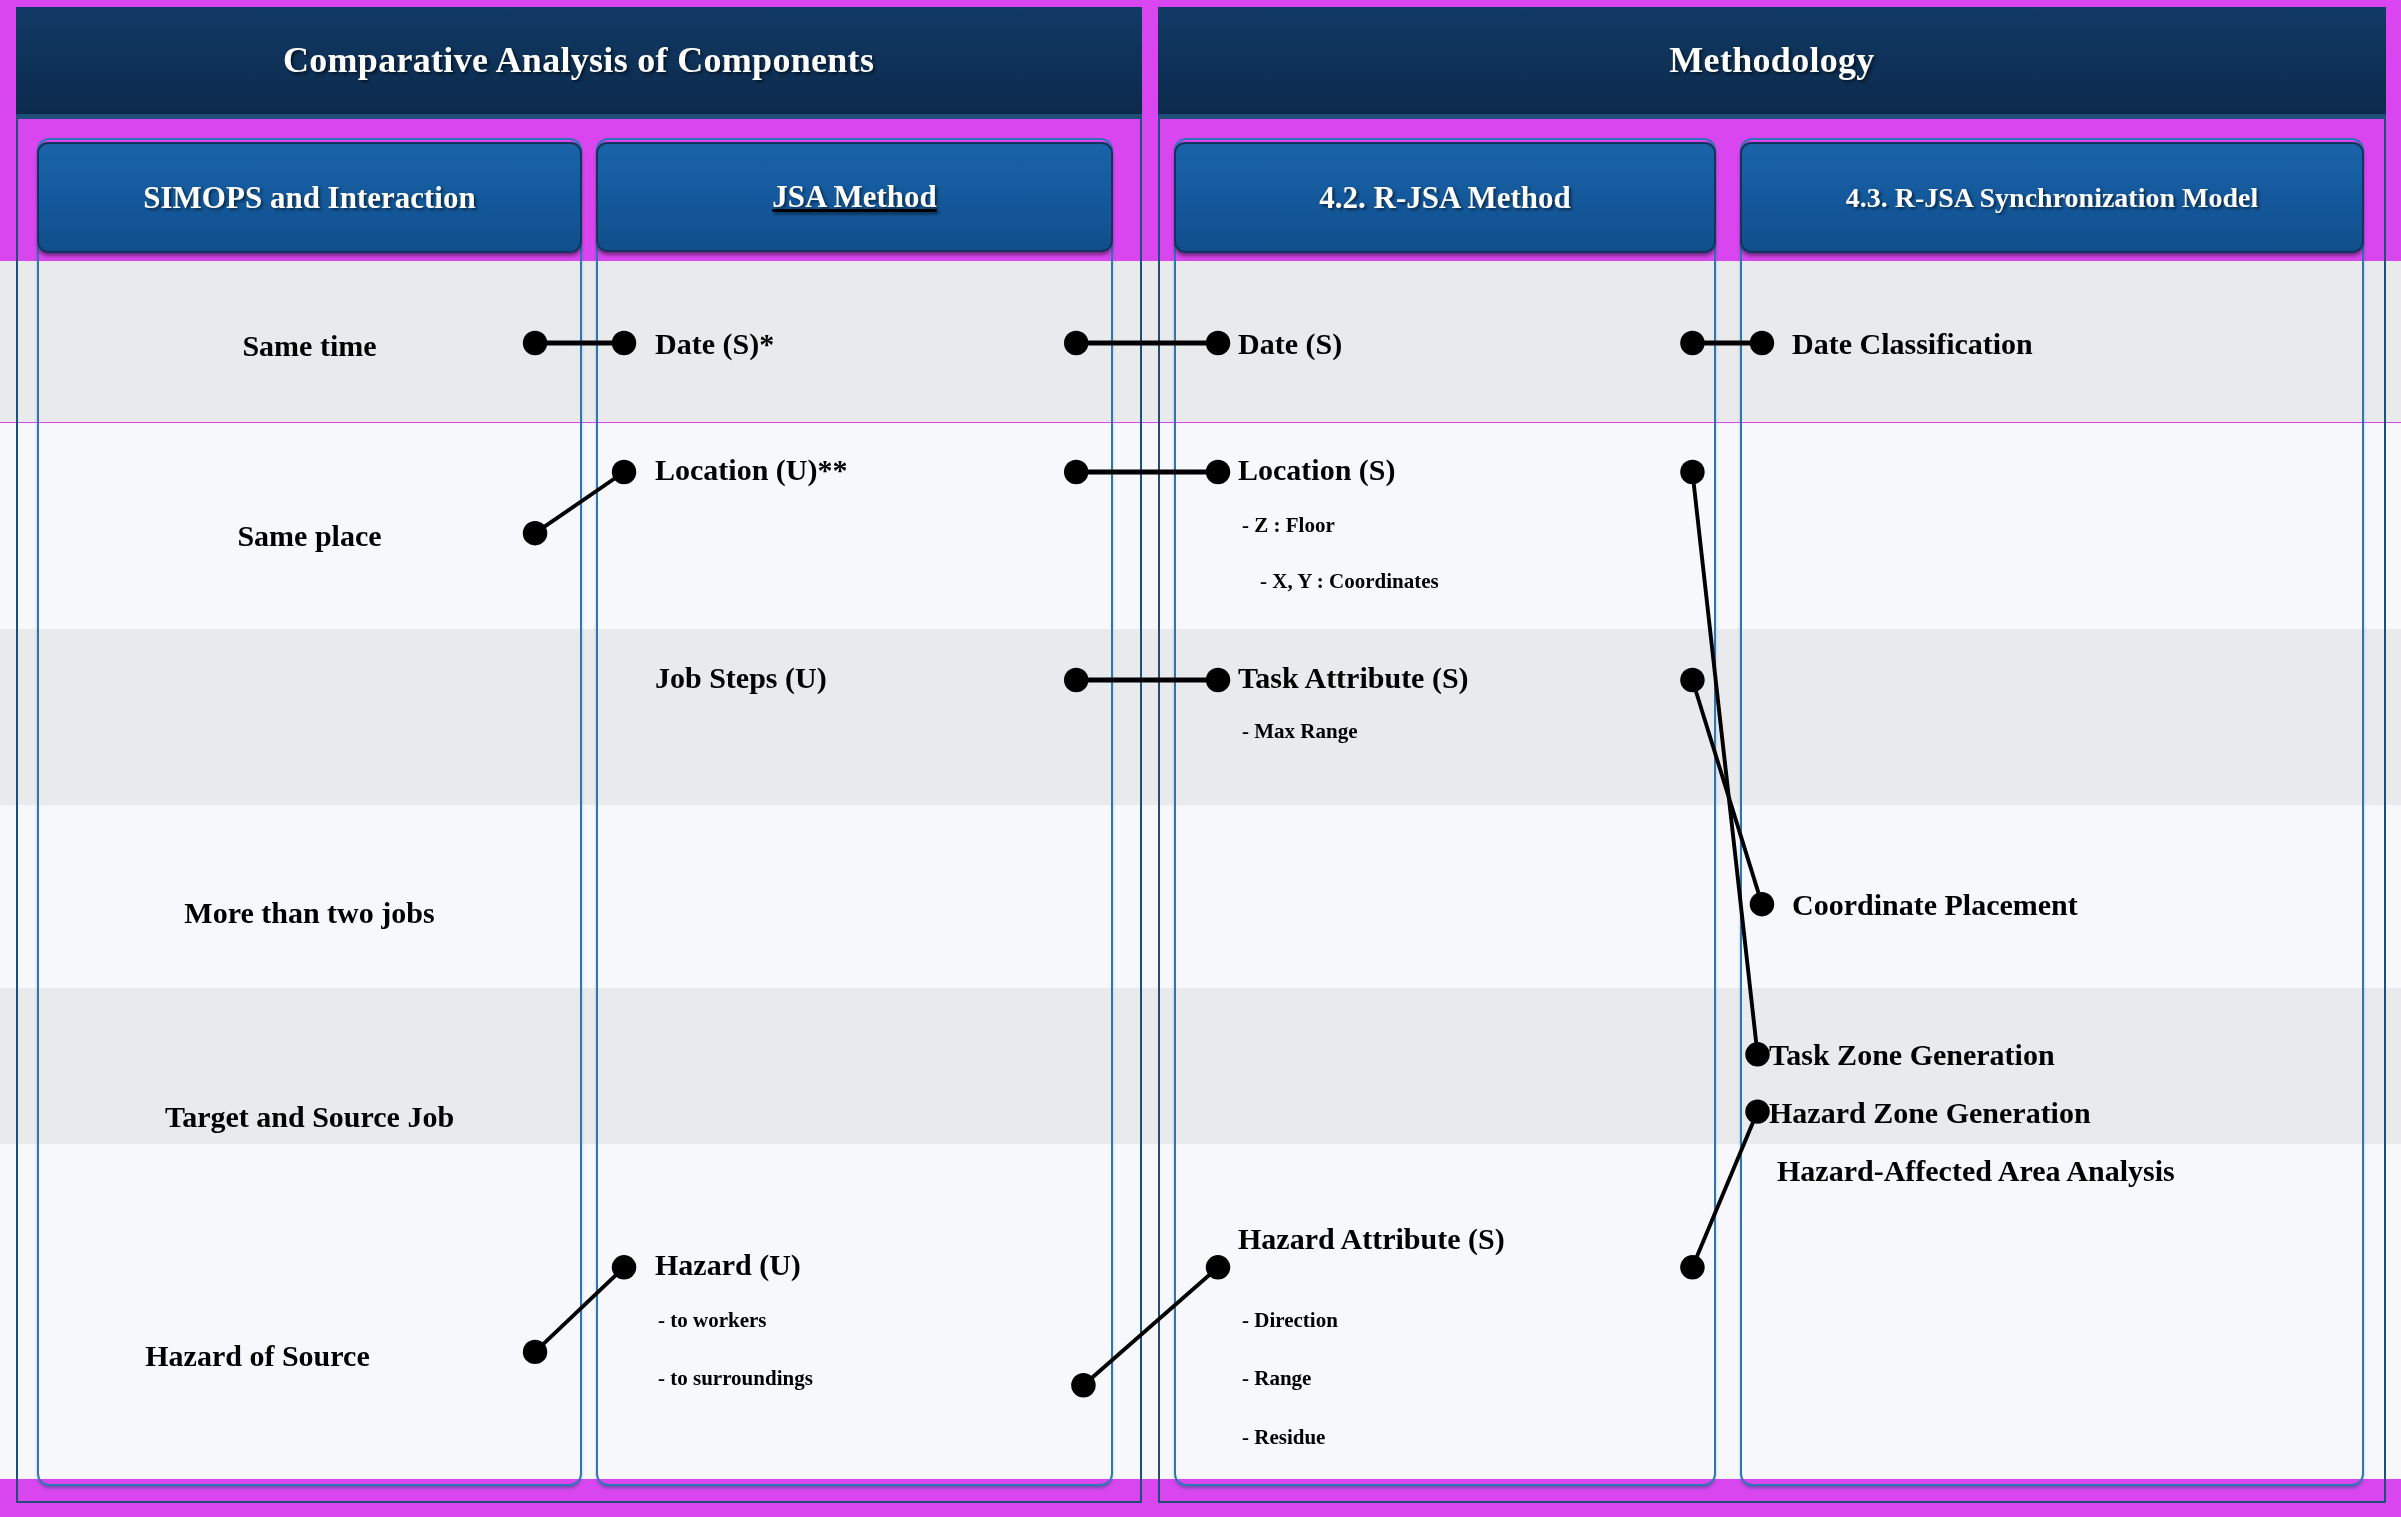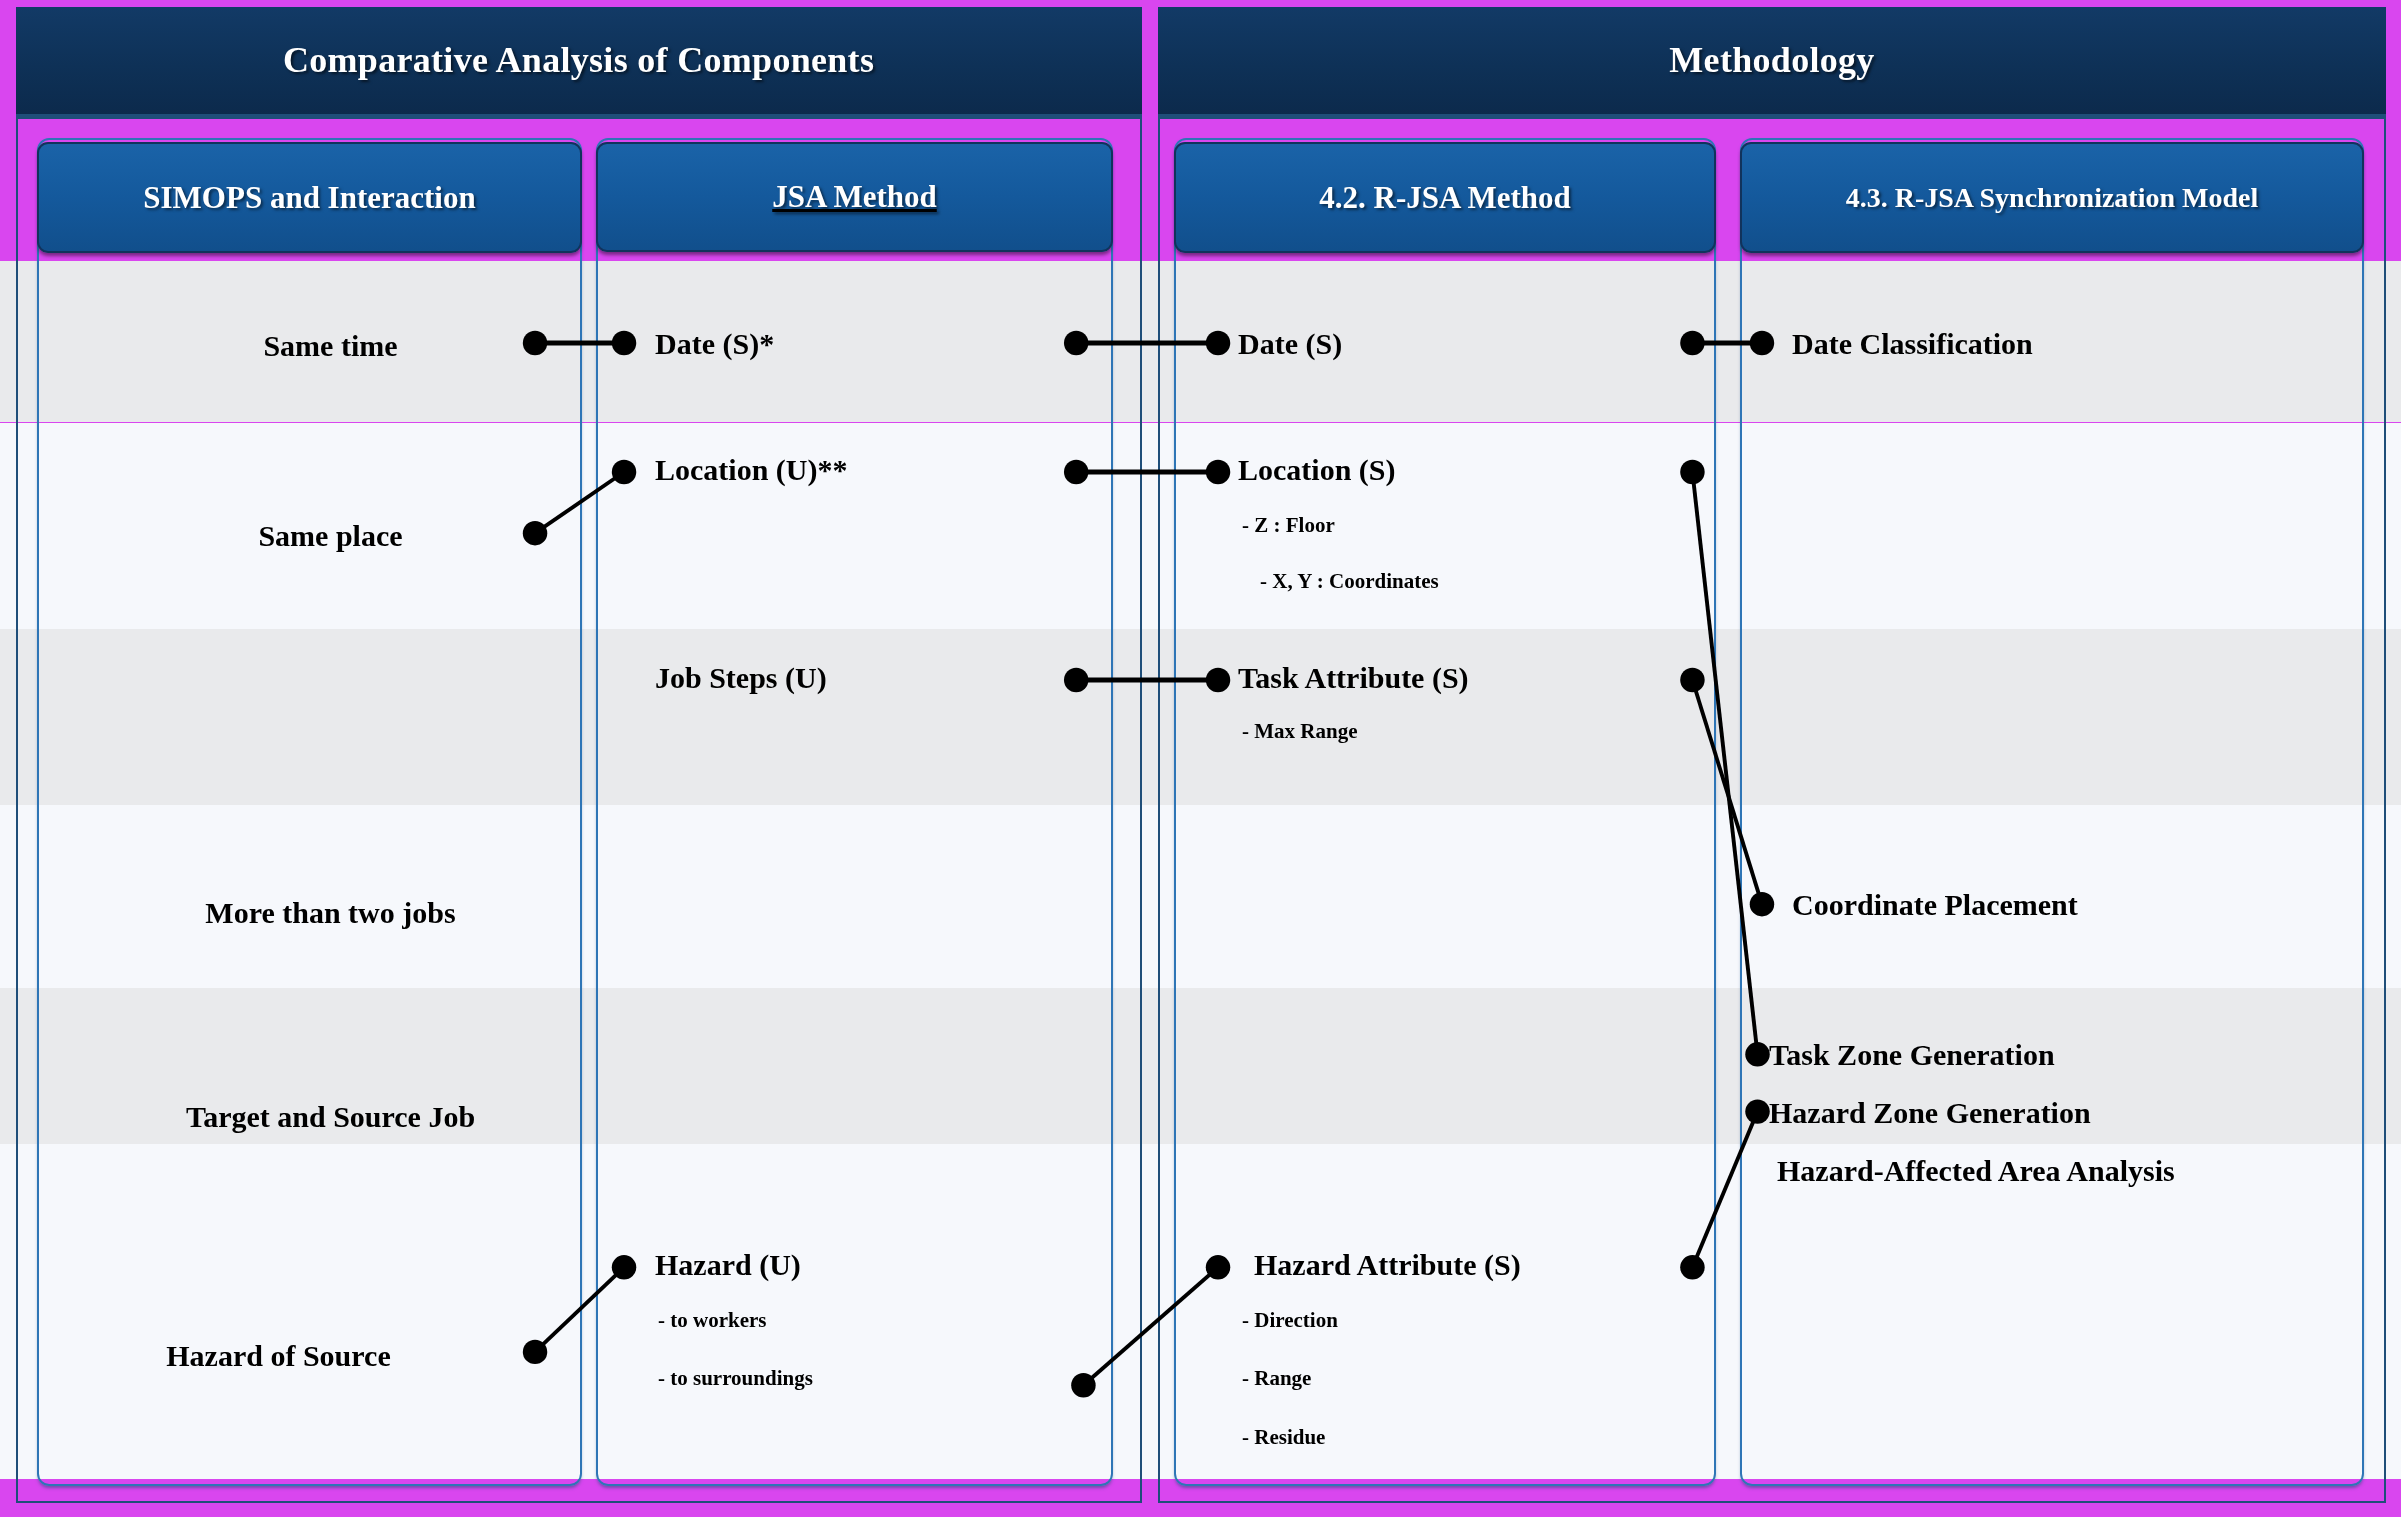--- a/index.html
+++ b/index.html
@@ -102,21 +102,20 @@
   .item.sub  { font-weight: bold; font-size: 21px; }
 
   .row-label {
     position: absolute;
     z-index: 5;
     font-size: 30px;
     font-weight: bold;
     color: #000000;
     white-space: nowrap;
     text-align: center;
-    padding-left: 21px;
   }
 
   
   #links {
     position: absolute;
     left: 0; top: 0;
     width: 2401px;
     height: 1518px;
     z-index: 6;
     pointer-events: none;
@@ -180,21 +179,21 @@
 
   <div class="item bold" style="left:1238px; top:329px;">Date (S)</div>
 
   <div class="item bold" style="left:1238px; top:455px;">Location (S)</div>
   <div class="item sub" style="left:1242px; top:515px;">-  Z : Floor</div>
   <div class="item sub" style="left:1260px; top:571px;">-  X, Y : Coordinates</div>
 
   <div class="item bold" style="left:1238px; top:663px;">Task Attribute (S)</div>
   <div class="item sub" style="left:1242px; top:721px;">-  Max Range</div>
 
-  <div class="item bold" style="left:1238px; top:1250px;margin-left:16px;">Hazard Attribute (S)</div>
+  <div class="item bold" style="left:1238px; top:1224px;">Hazard Attribute (S)</div>
   <div class="item sub" style="left:1242px; top:1310px;">-  Direction</div>
   <div class="item sub" style="left:1242px; top:1368px;">-  Range</div>
   <div class="item sub" style="left:1242px; top:1427px;">-  Residue</div>
 
   <div class="item bold" style="left:1792px; top:329px;">Date Classification</div>
   <div class="item bold" style="left:1792px; top:890px;">Coordinate Placement</div>
   <div class="item bold" style="left:1769px; top:1040px;">Task Zone Generation</div>
   <div class="item bold" style="left:1769px; top:1098px;">Hazard Zone Generation</div>
   <div class="item bold" style="left:1777px; top:1156px;">Hazard-Affected Area Analysis</div>
 

